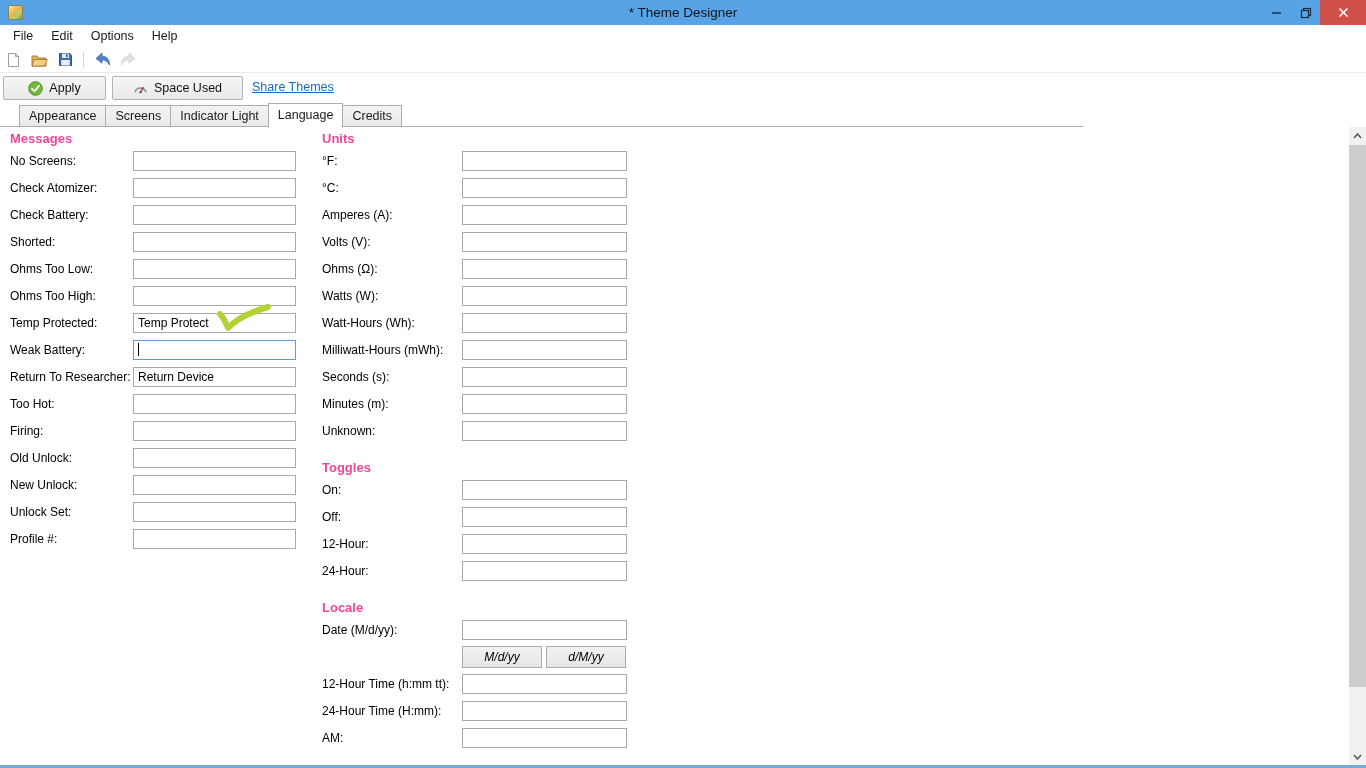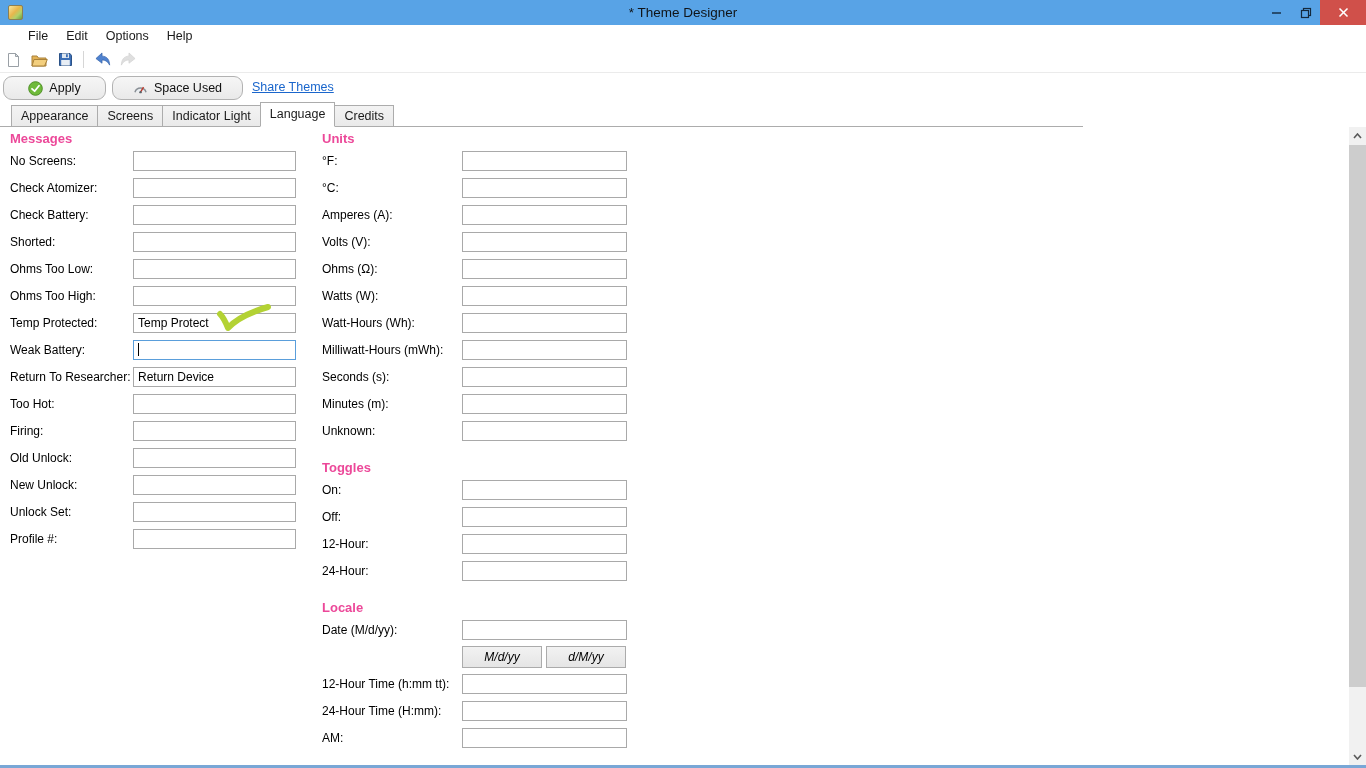--- a/index.html
+++ b/index.html
@@ -13,43 +13,43 @@
               background:linear-gradient(135deg,#f7e7a0 0%,#e8b64c 45%,#b0d16a 70%,#6d9e3f 100%);
               border-radius:2px; }
   .win-title { position:absolute; left:0; right:0; text-align:center; font-size:13.5px; color:#101418; }
   .win-ctrls { position:absolute; right:0; top:0; height:25px; display:flex; }
   .ctrl { height:25px; display:flex; align-items:center; justify-content:center; cursor:default; }
   .ctrl-min, .ctrl-restore { width:29px; }
   .ctrl-close { width:46px; background:#d0504a; }
 
   
   .menubar { position:absolute; left:0; top:25px; width:1366px; height:22px;
-             display:flex; align-items:center; background:#fff; padding-left:19px; }
+             display:flex; align-items:center; background:#fff; padding-left:4px; }
   .menu-item { padding:0 9px; font-size:12.5px; height:22px; line-height:22px; }
 
   
   .toolbar { position:absolute; left:0; top:47px; width:1366px; height:26px;
              display:flex; align-items:center; border-bottom:1px solid #ebebeb; background:#fff; }
   .tbtn { width:26px; height:24px; display:flex; align-items:center; justify-content:center; }
   .tsep { width:1px; height:17px; background:#d6d6d6; margin:0 5px; }
   .disabled { opacity:.55; filter:grayscale(1); }
 
   
   .actionbar { position:absolute; left:0; top:75px; width:1366px; height:26px; }
-  .action-btn { position:absolute; top:1px; height:24px; border:1px solid #b2b2b2; border-radius:9px;
+  .action-btn { position:absolute; top:1px; height:24px; border:1px solid #b2b2b2; border-radius:2px;
                 background:linear-gradient(#f6f6f6,#e9e9e9); font-size:12.5px;
                 display:flex; align-items:center; justify-content:center; gap:6px; color:#111; }
   #btn-apply { left:3px; width:103px; }
   #btn-space { left:112px; width:131px; }
   .share-link { position:absolute; left:252px; top:5px; font-size:12.5px;
                 color:#1a66cc; text-decoration:underline; }
 
   
   .tabstrip { position:absolute; left:0; top:104px; width:1083px; height:23px;
-              border-bottom:1px solid #acacac; display:flex; align-items:flex-end; padding-left:11px; }
+              border-bottom:1px solid #acacac; display:flex; align-items:center; padding-left:19px; }
   .tab { height:21px; line-height:20px; padding:0 9px; font-size:12.5px;
          background:linear-gradient(#f3f3f3,#eaeaea); border:1px solid #acacac;
          border-bottom:none; margin-right:-1px; position:relative; }
   .tab.active { background:#fff; height:25px; line-height:23px; margin-bottom:-1px;
                 z-index:2; border-bottom:1px solid #fff; }
 
   
   .content { position:absolute; left:0; top:127px; width:1349px; height:638px;
              background:#fff; overflow:hidden; }
   #col-left  { position:absolute; left:10px;  top:4px; width:300px; }

